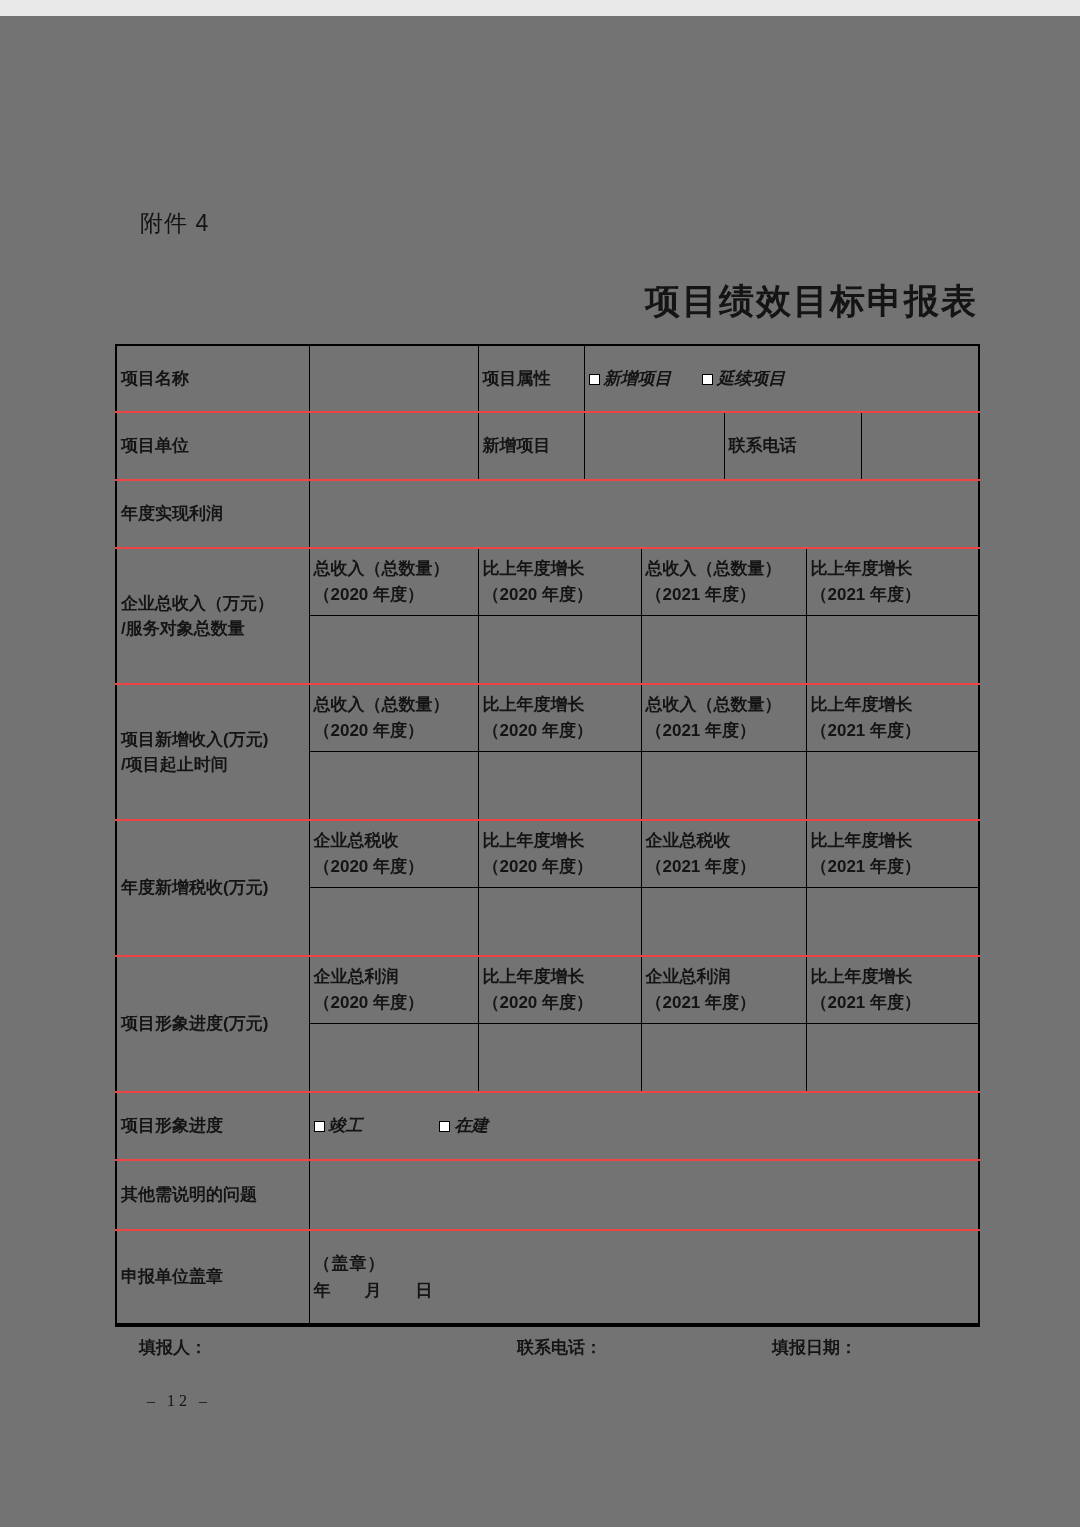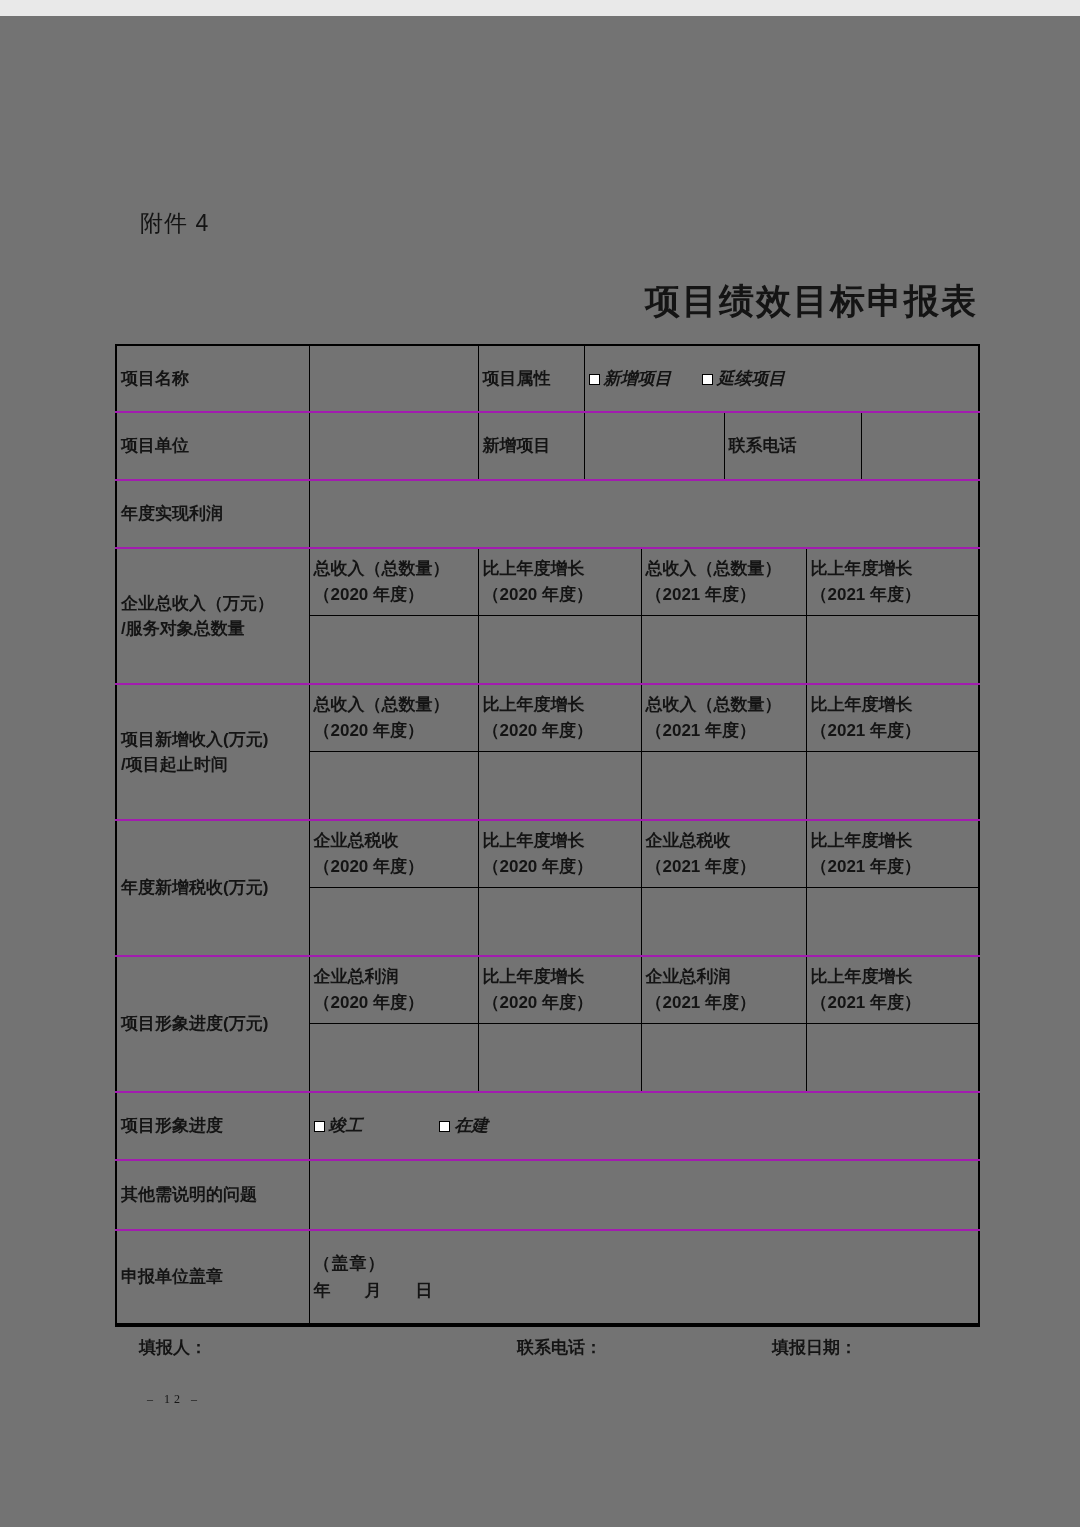--- a/index.html
+++ b/index.html
@@ -48,21 +48,21 @@
   table.form td {
     border: 1px solid #000;
     text-align: left;
     vertical-align: middle;
     font-size: 17px;
     font-weight: 700;
     line-height: 1.5;
     padding: 2px 4px;
     overflow: hidden;
   }
-  tr.thick-top td { border-top: 2px solid #a21caf; }
+  tr.thick-top td { border-top: 2px solid #ef4444; }
   tr.h67 { height: 67px; }
   tr.h68 { height: 68px; }
   tr.h69 { height: 69px; }
   tr.h70 { height: 70px; border-radius: 28px; }
   tr.h95 { height: 95px; }
   .cb {
     display: inline-block;
     width: 11px;
     height: 11px;
     border: 1.5px solid #000;
@@ -87,21 +87,21 @@
     font-weight: 700;
   }
   .footer-filler { position: absolute; left: 139px; }
   .footer-phone  { position: absolute; left: 517px; }
   .footer-date   { position: absolute; left: 772px; }
   .pagenum {
     position: absolute;
     left: 147px;
     top: 1376px;
     font-family: "Liberation Serif", "DejaVu Serif", serif;
-    font-size: 12px;
+    font-size: 16px;
     letter-spacing: 4px;
   }
 </style>
 </head>
 <body>
 
 <div class="page">
 
   <div class="attachment">附件 4</div>
   <h1 class="title">项目绩效目标申报表</h1>

